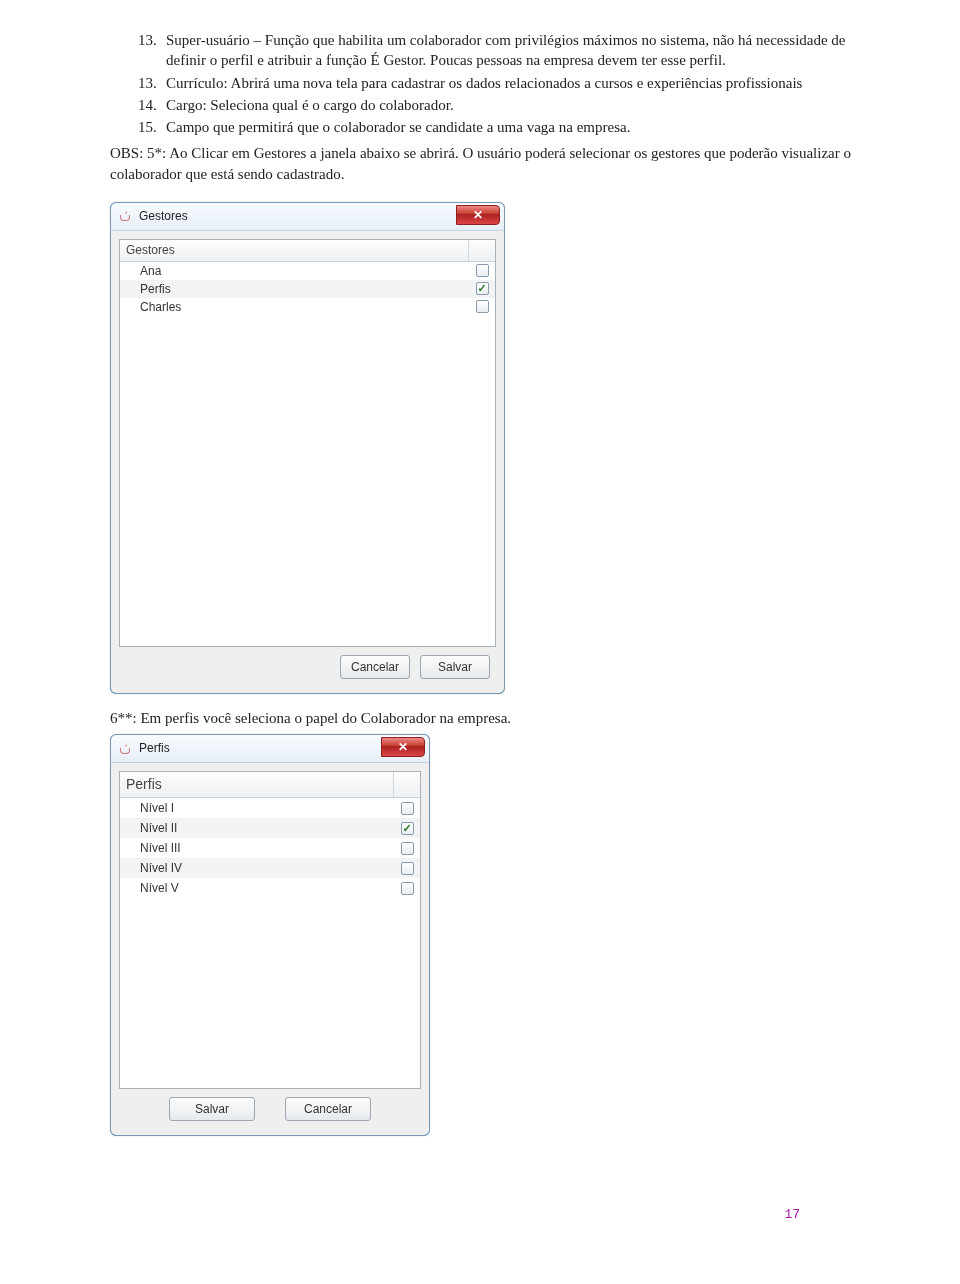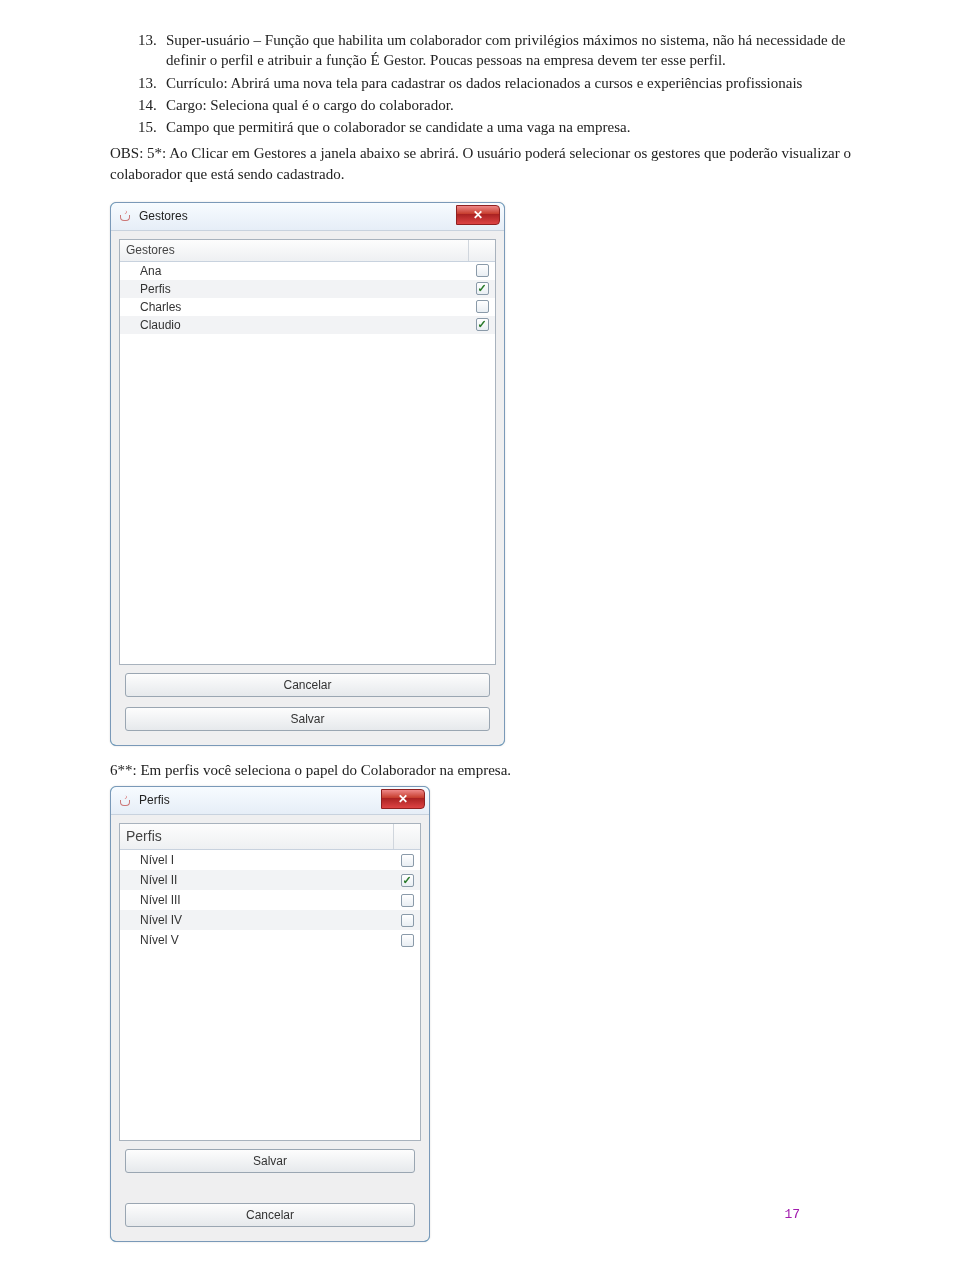--- a/index.html
+++ b/index.html
@@ -97,21 +97,20 @@
     background: linear-gradient(#fff,#e9eef3);
     display: inline-flex; align-items: center; justify-content: center;
     font-size: 10px; color: #2a6;
     cursor: pointer;
   }
   .chk.checked::after { content: "✓"; color:#2a7a2a; font-weight:bold; font-size:11px; line-height:1; }
   .empty-area { height: var(--h, 200px); background:#fff; }
   .dialog-actions {
     display:flex; justify-content:flex-end; gap:10px; padding:8px 6px 6px 6px;
     font-family: 'Segoe UI', Tahoma, Arial, sans-serif;
-    flex-direction: column;
   }
   .dialog-actions.left-first { justify-content:center; gap:30px; }
   .btn {
     min-width: 70px; height: 24px;
     background: linear-gradient(#fdfdfd,#e6e9ec);
     border: 1px solid #9aa6b2;
     border-radius: 3px;
     font-size: 12px; color:#333;
     display:flex; align-items:center; justify-content:center;
     cursor:pointer;
@@ -192,26 +191,20 @@
           <div class="cell-chk">
                 <span class="chk checked"></span>
               </div>
         </div>
         <div class="row">
           <div class="cell-name">Charles</div>
           <div class="cell-chk">
                 <span class="chk"></span>
               </div>
         </div>
-        <div class="row">
-          <div class="cell-name">Claudio</div>
-          <div class="cell-chk">
-                <span class="chk checked"></span>
-              </div>
-        </div>
       </div>
       <div class="empty-area" style="--h:330px"></div>
     </div>
     <div class="dialog-actions">
       <div class="btn">Cancelar</div>
       <div class="btn">Salvar</div>
     </div>
   </div>
 </div>
 

